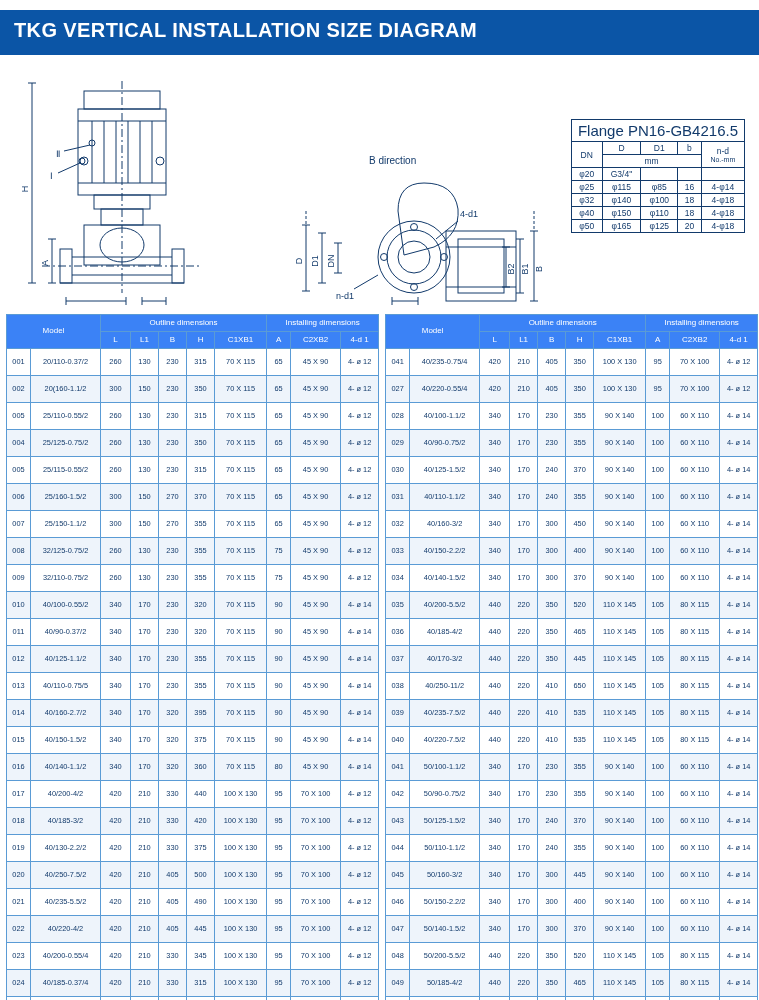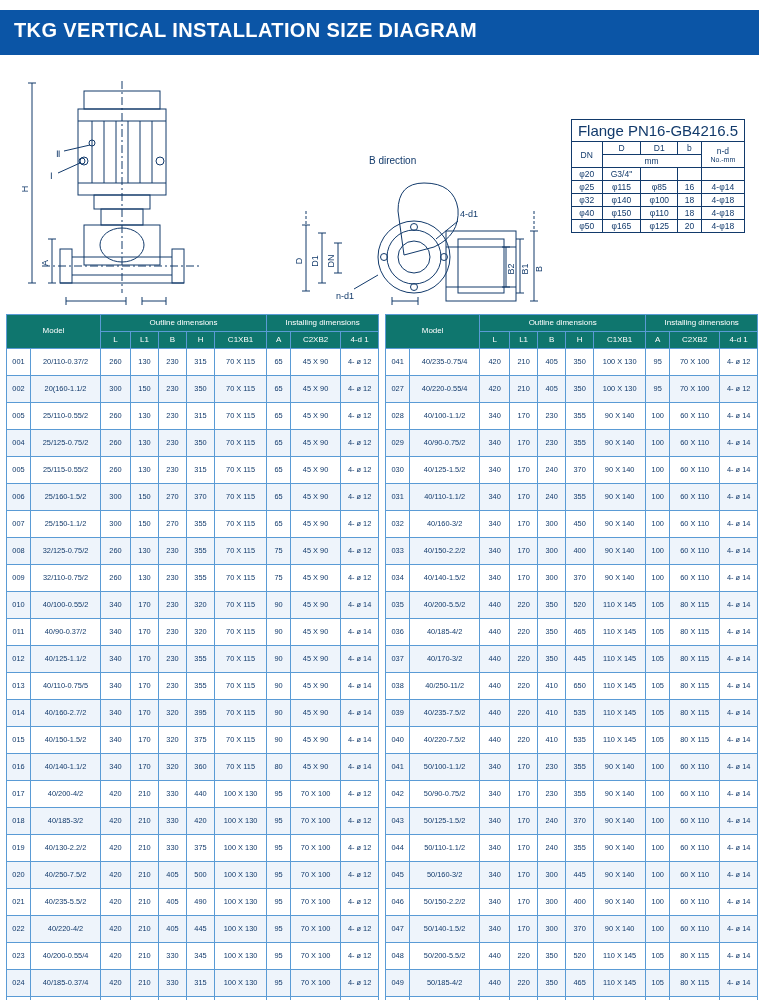--- a/index.html
+++ b/index.html
@@ -19,21 +19,21 @@
           font-size:8.5px;color:#123a6b;}
   .flange td,.flange th{border:1px solid #123a6b;padding:1px 4px;text-align:center;
           font-weight:normal;}
   .flange .title{font-size:15px;padding:2px 6px;}
 
   
   .tables{display:flex;gap:6px;margin:8px 6px 10px 6px;}
   table.dt{border-collapse:collapse;width:372px;table-layout:fixed;}
   table.dt th,table.dt td{border:1px solid #5a9bd5;text-align:center;
         font-size:7.4px;color:#123a6b;padding:0;height:26px;line-height:1.05;}
-  table.dt thead th{background:#0f766e;color:#ffffff;font-weight:normal;font-size:8px;}
+  table.dt thead th{background:#3b82f6;color:#ffffff;font-weight:normal;font-size:8px;}
   table.dt thead th.grp{height:16px;}
   table.dt thead th.sub{height:16px;}
   td.idx{width:22px;font-size:7.4px;}
   td.model{font-size:7.2px;}
   tr.alt td{background:#eef4fb;}
 </style>
 </head>
 <body>
 
 <div class="page">

